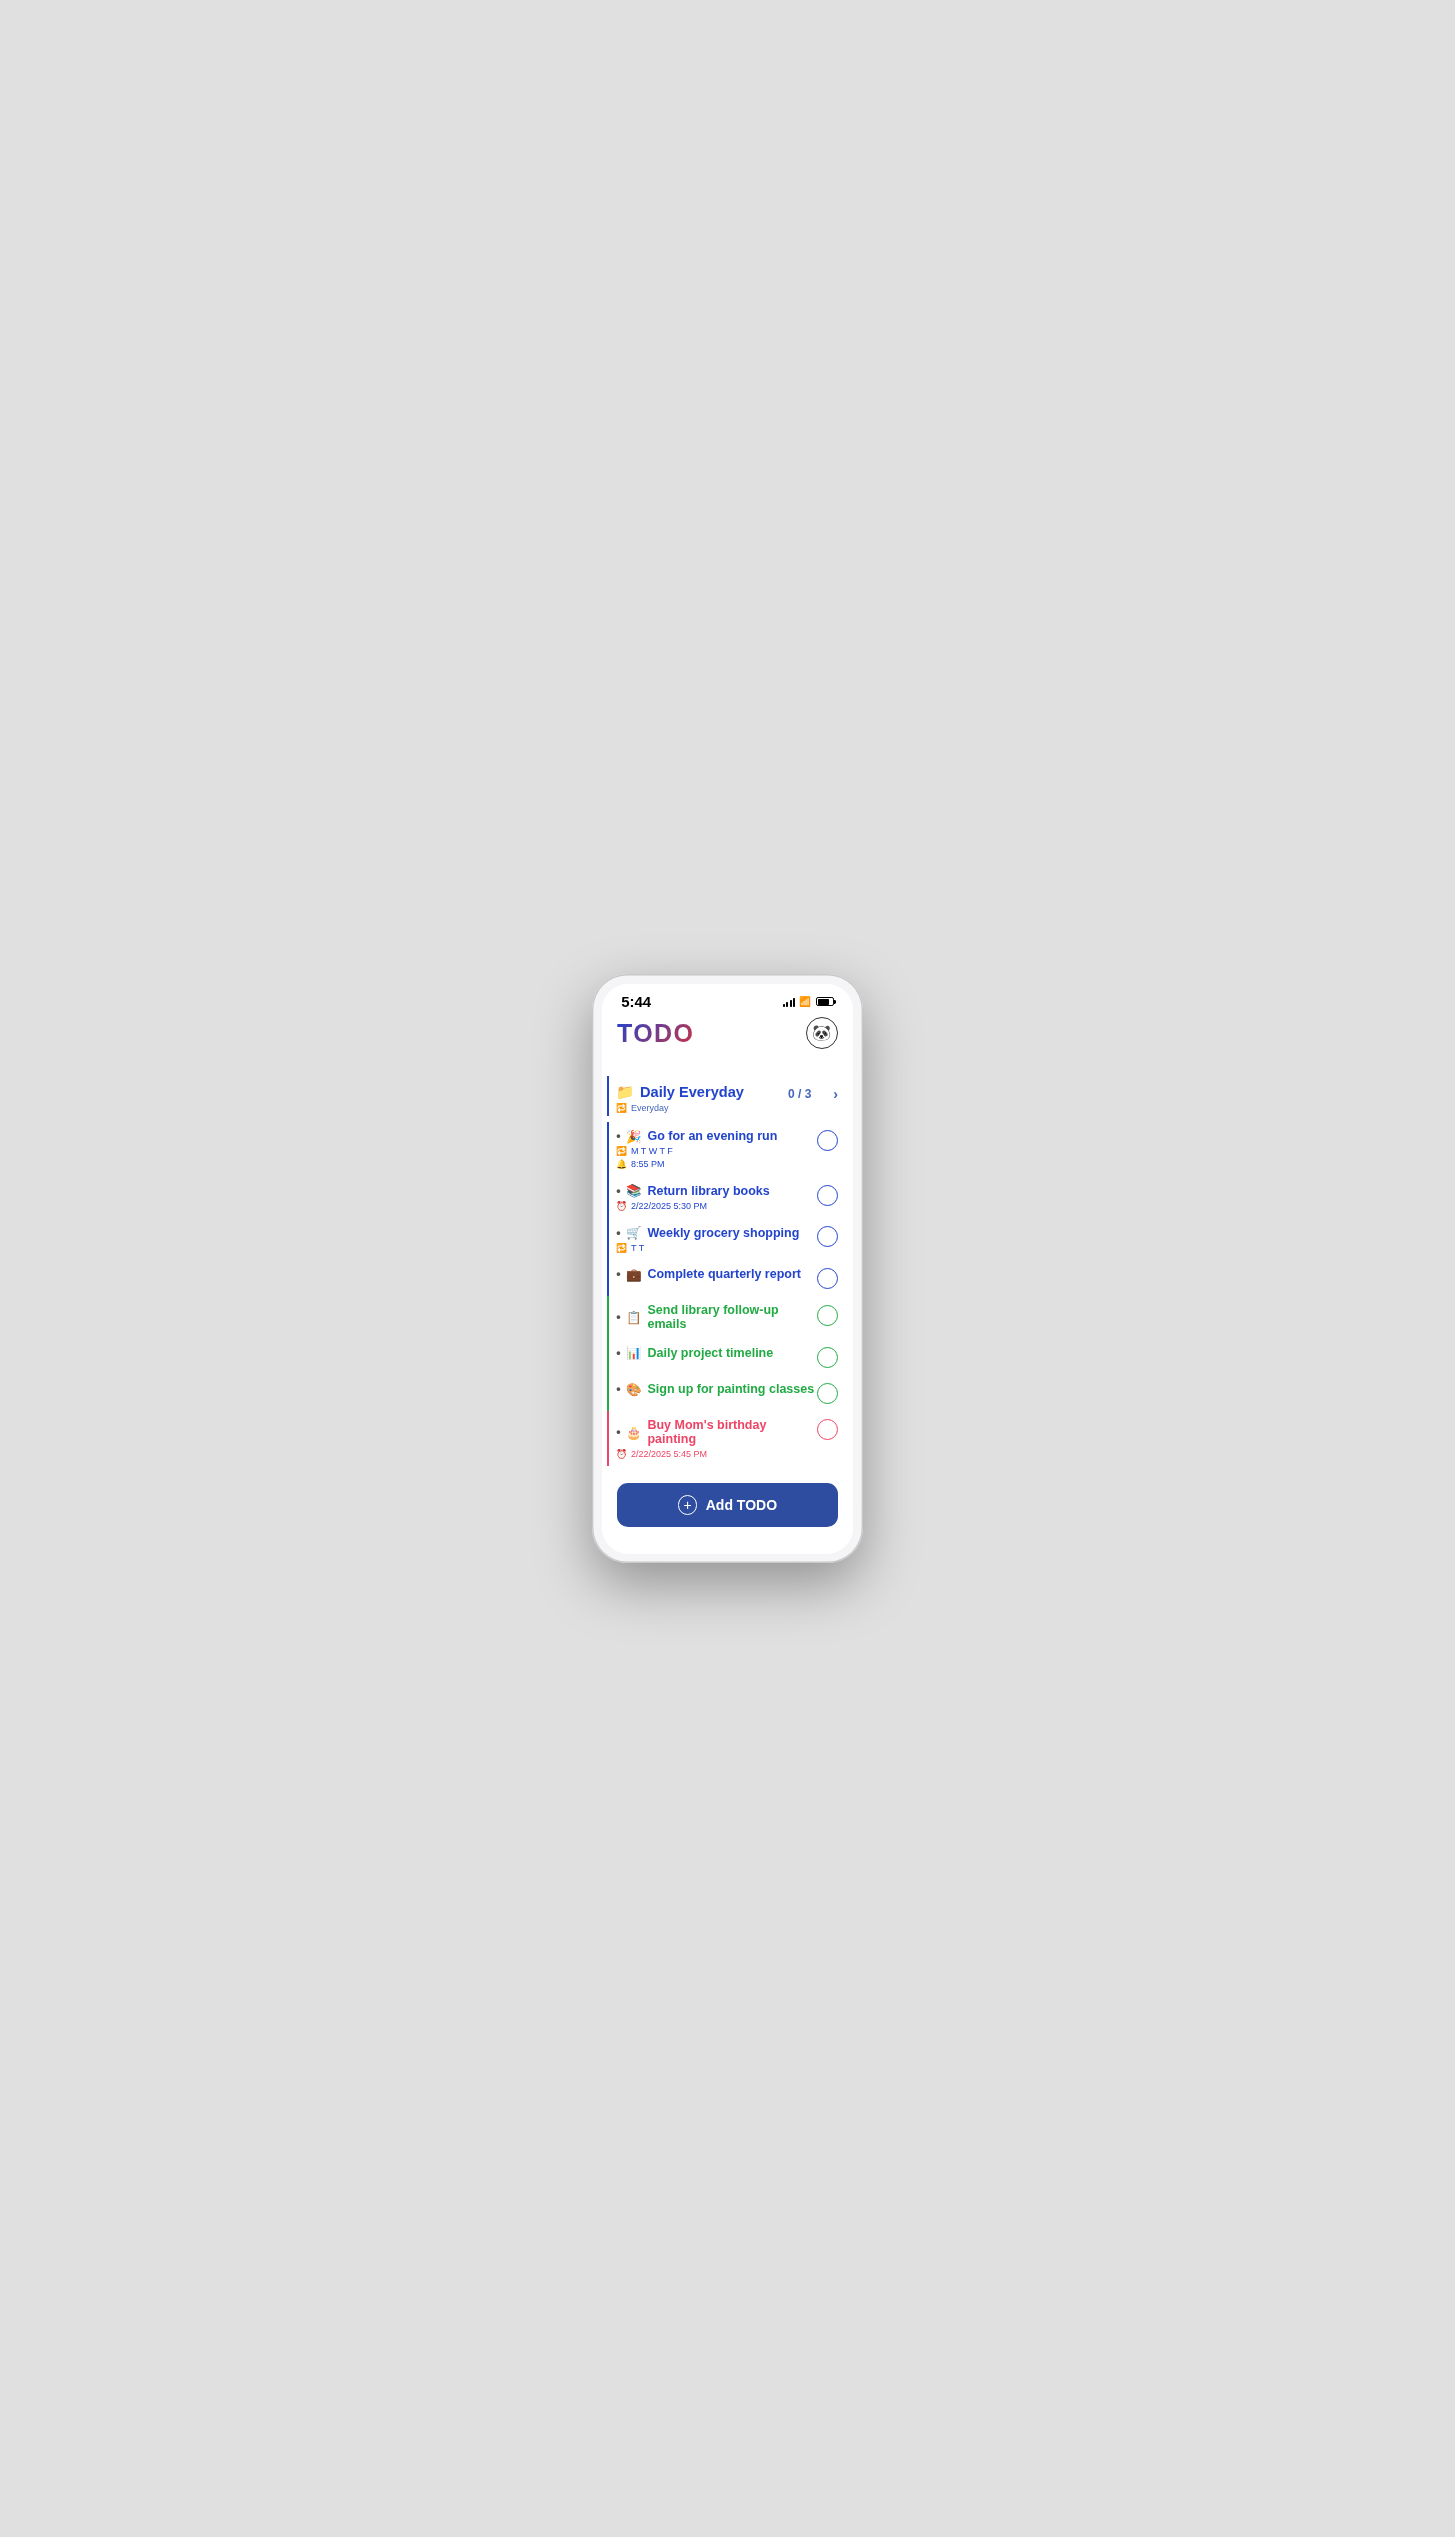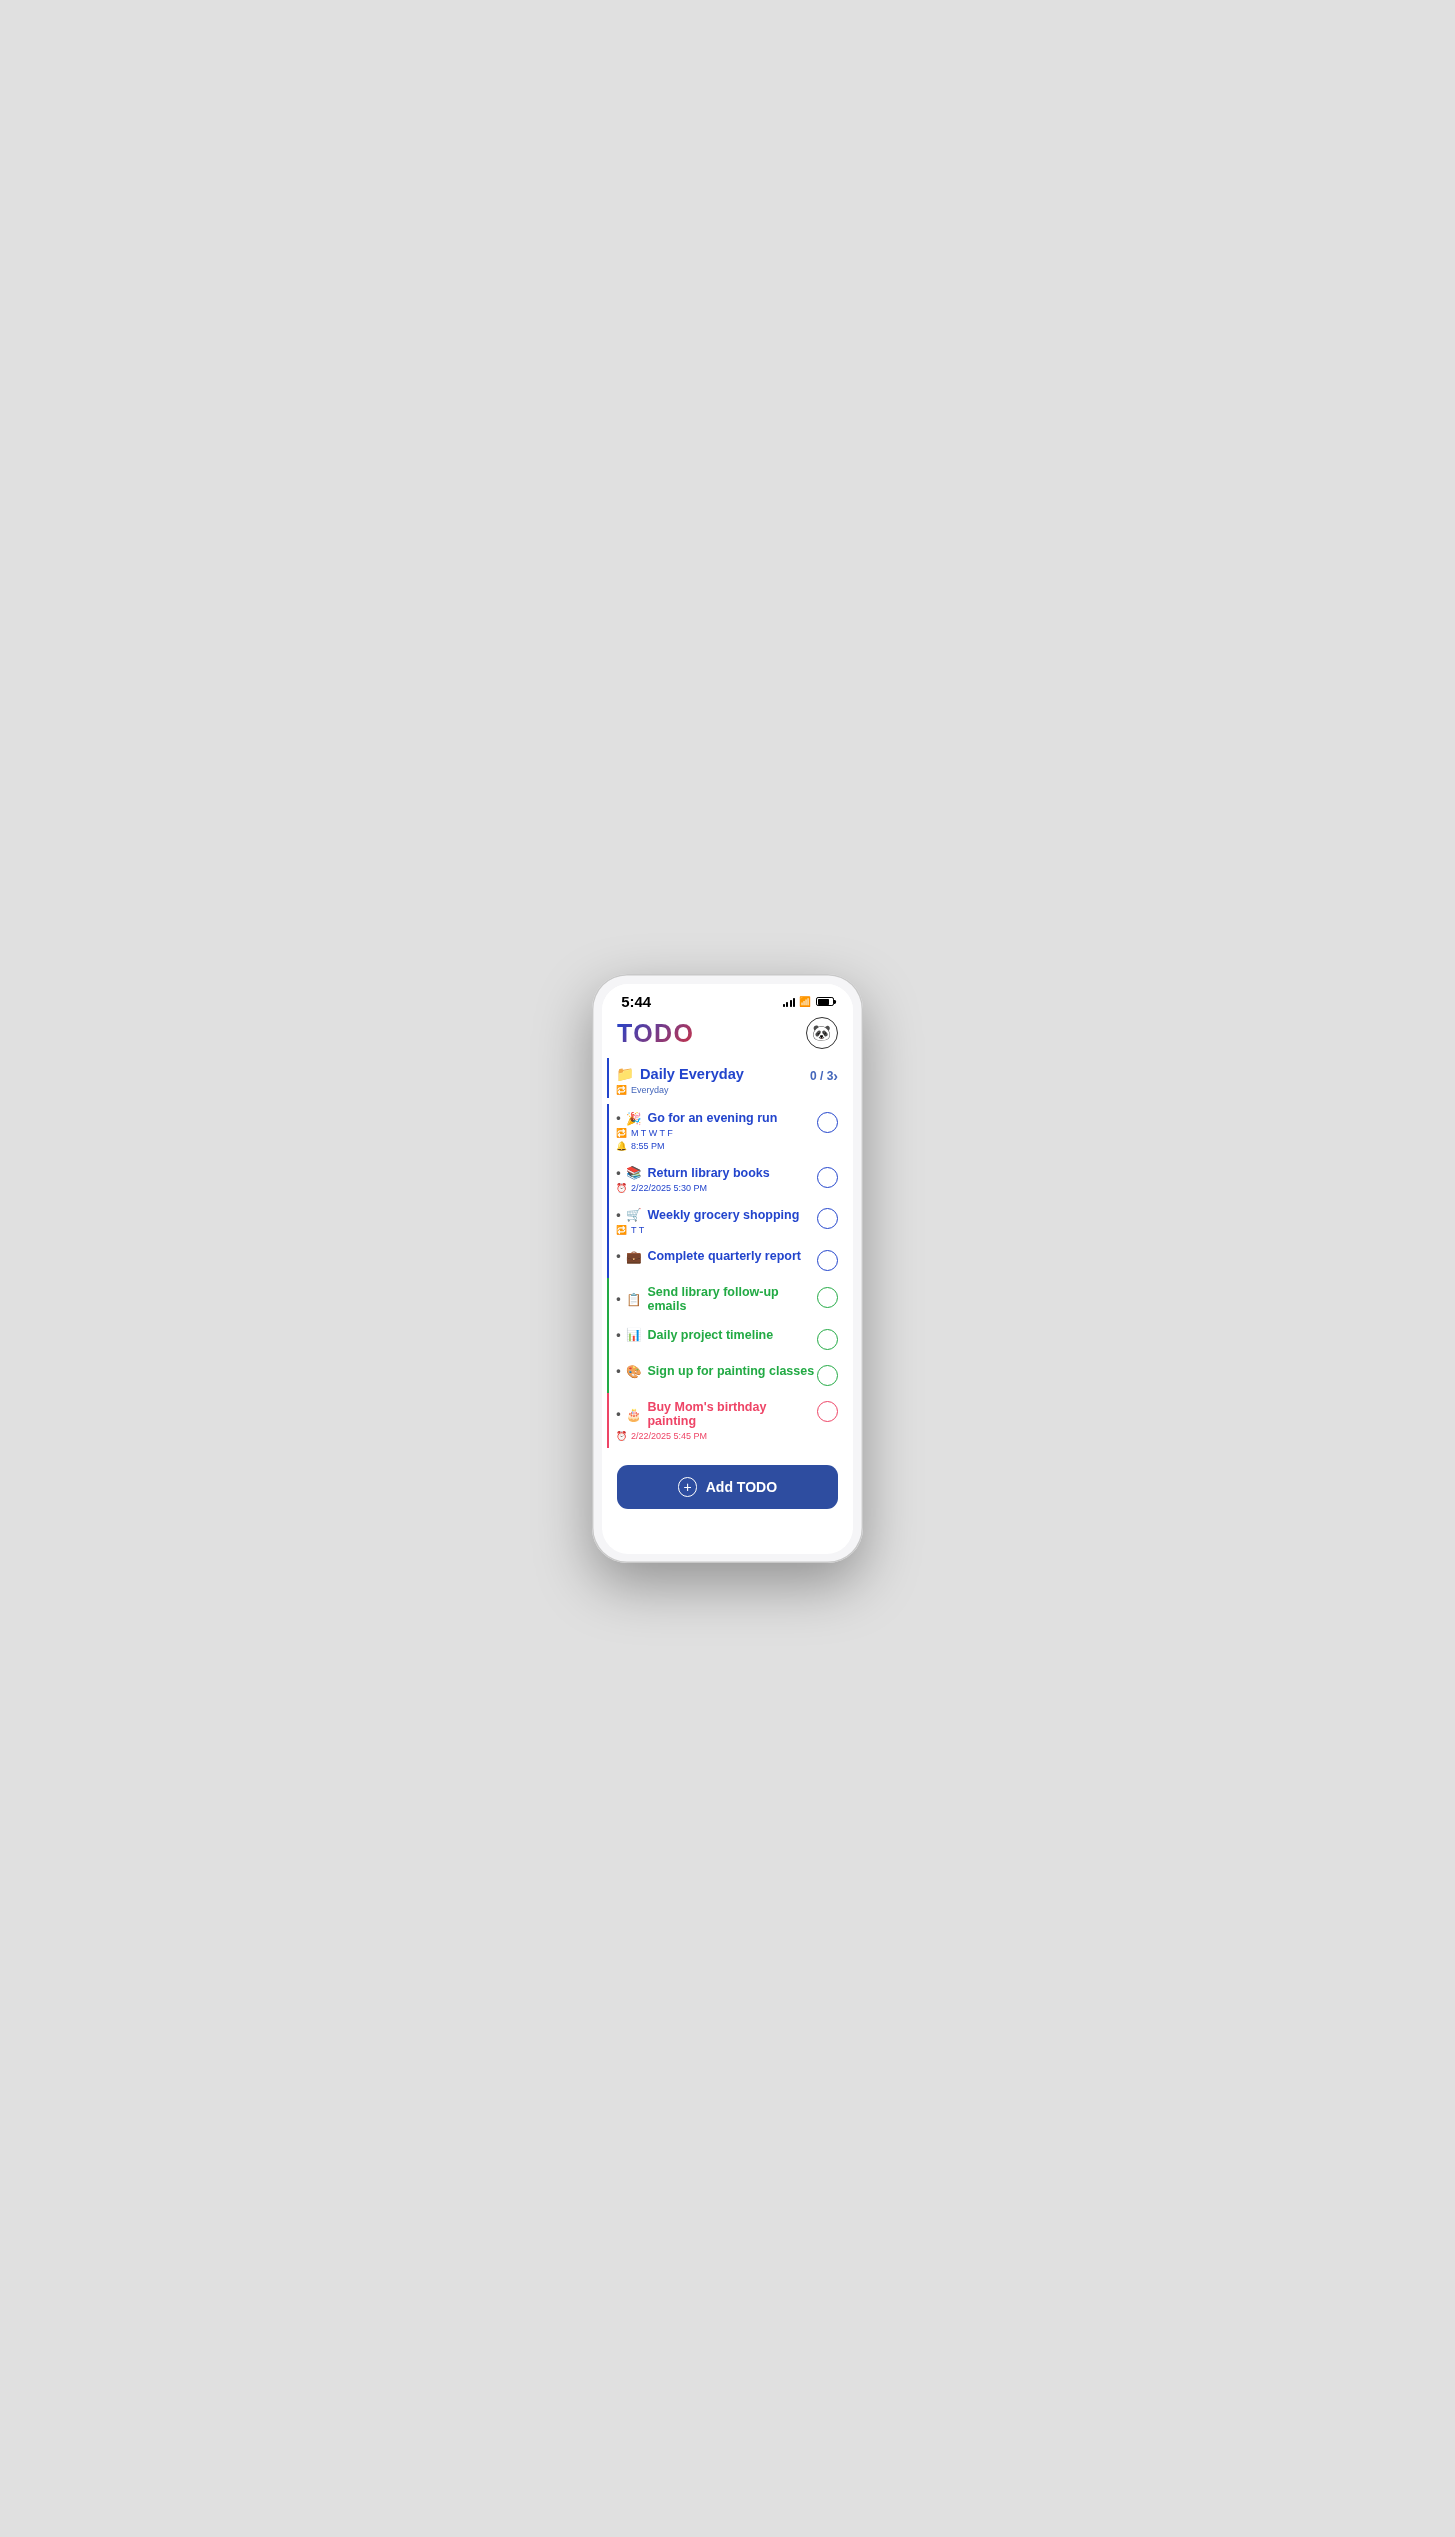--- a/index.html
+++ b/index.html
@@ -86,21 +86,21 @@
       border-radius: 0.7px;
     }
     .app-content {
       padding: 0 15.3px 14px 15.3px;
       background: #fff;
     }
     .app-header {
       display: flex;
       justify-content: space-between;
       align-items: center;
-      margin-bottom: 9px;
+      margin-bottom: 27px;
       padding-top: 2.8px;
     }
     .app-title {
       font-size: 25px;
       font-weight: 900;
       background: linear-gradient(135deg, #2244cc, #cc3344);
       -webkit-background-clip: text;
       -webkit-text-fill-color: transparent;
       background-clip: text;
       letter-spacing: 1.4px;
@@ -140,21 +140,21 @@
       font-size: 9px;
       color: #4466bb;
       display: flex;
       align-items: center;
       gap: 3.5px;
       margin-top: 2.1px;
     }
     .section-meta {
       display: flex;
       align-items: center;
-      gap: 0;
+      gap: 22px;
       color: #4466bb;
       font-size: 12px;
       font-weight: 600;
       padding-top: 2.8px;
     }
     .chevron-right {
       font-size: 14px;
       color: #4466bb;
       font-weight: 700;
     }

